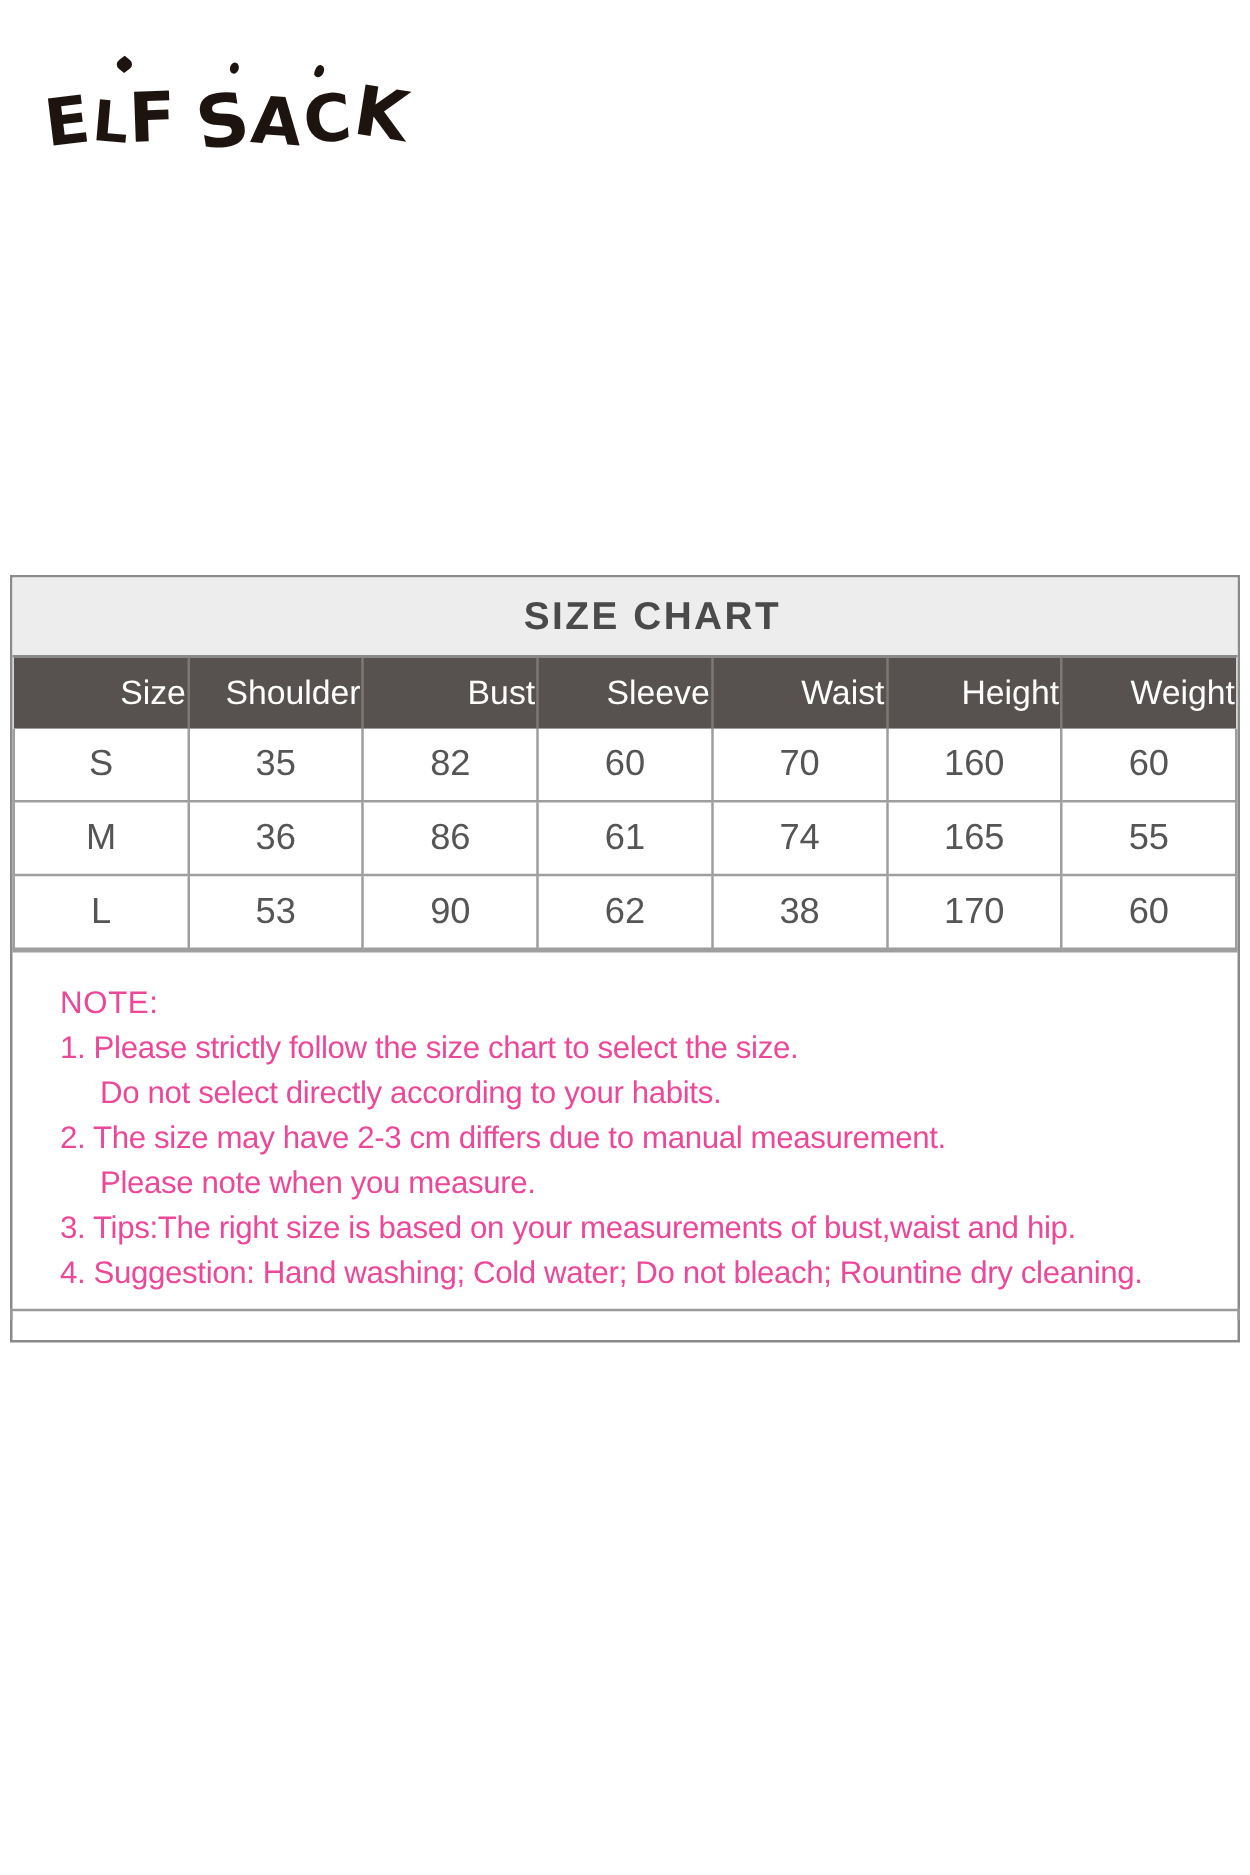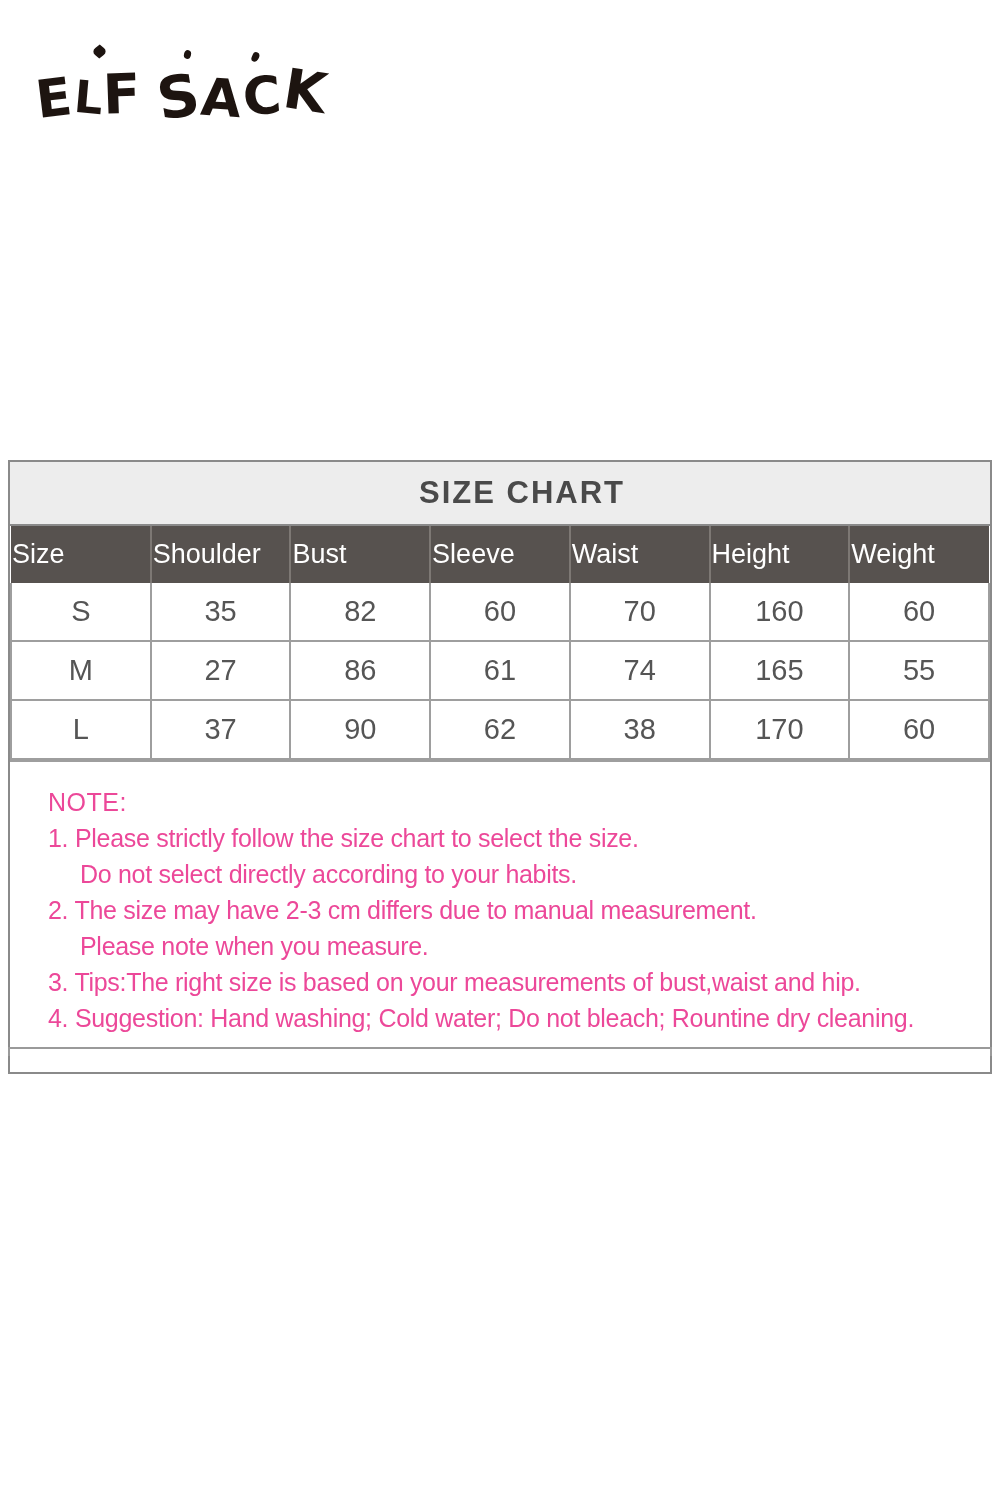--- a/index.html
+++ b/index.html
@@ -33,21 +33,21 @@
     border:2px solid #8a8a8a; background:#ffffff;
   }
   .title-bar {
     height:62px; background:#ededed; border-bottom:2px solid #8a8a8a;
     display:flex; align-items:center; justify-content:center;
     font-size:31px; font-weight:bold; letter-spacing:2px; color:#4a4a4a;padding-left:44px;
   }
   table.size-table { width:100%; border-collapse:collapse; table-layout:fixed; }
   table.size-table thead th {
     background:#57524f; color:#ffffff; font-weight:normal;
-    font-size:27px; height:55px; text-align:left;
+    font-size:27px; height:55px; text-align:right;
     border-left:2px solid #7d7874;
   }
   table.size-table thead th:first-child { border-left:none; }
   table.size-table tbody td {
     text-align:center; font-size:29px; color:#555555; height:55px;
     border:2px solid #9e9e9e; background:#ffffff;
   }
   table.size-table tbody tr:first-child td { border-top:none; }
 
   
@@ -102,30 +102,30 @@
         <td>S</td>
         <td>35</td>
         <td>82</td>
         <td>60</td>
         <td>70</td>
         <td>160</td>
         <td>60</td>
       </tr>
       <tr>
         <td>M</td>
-        <td>27</td>
+        <td>36</td>
         <td>86</td>
         <td>61</td>
         <td>74</td>
         <td>165</td>
         <td>55</td>
       </tr>
       <tr>
         <td>L</td>
-        <td>37</td>
+        <td>53</td>
         <td>90</td>
         <td>62</td>
         <td>38</td>
         <td>170</td>
         <td>60</td>
       </tr>
     </tbody>
   </table>
 
   <div class="note">

